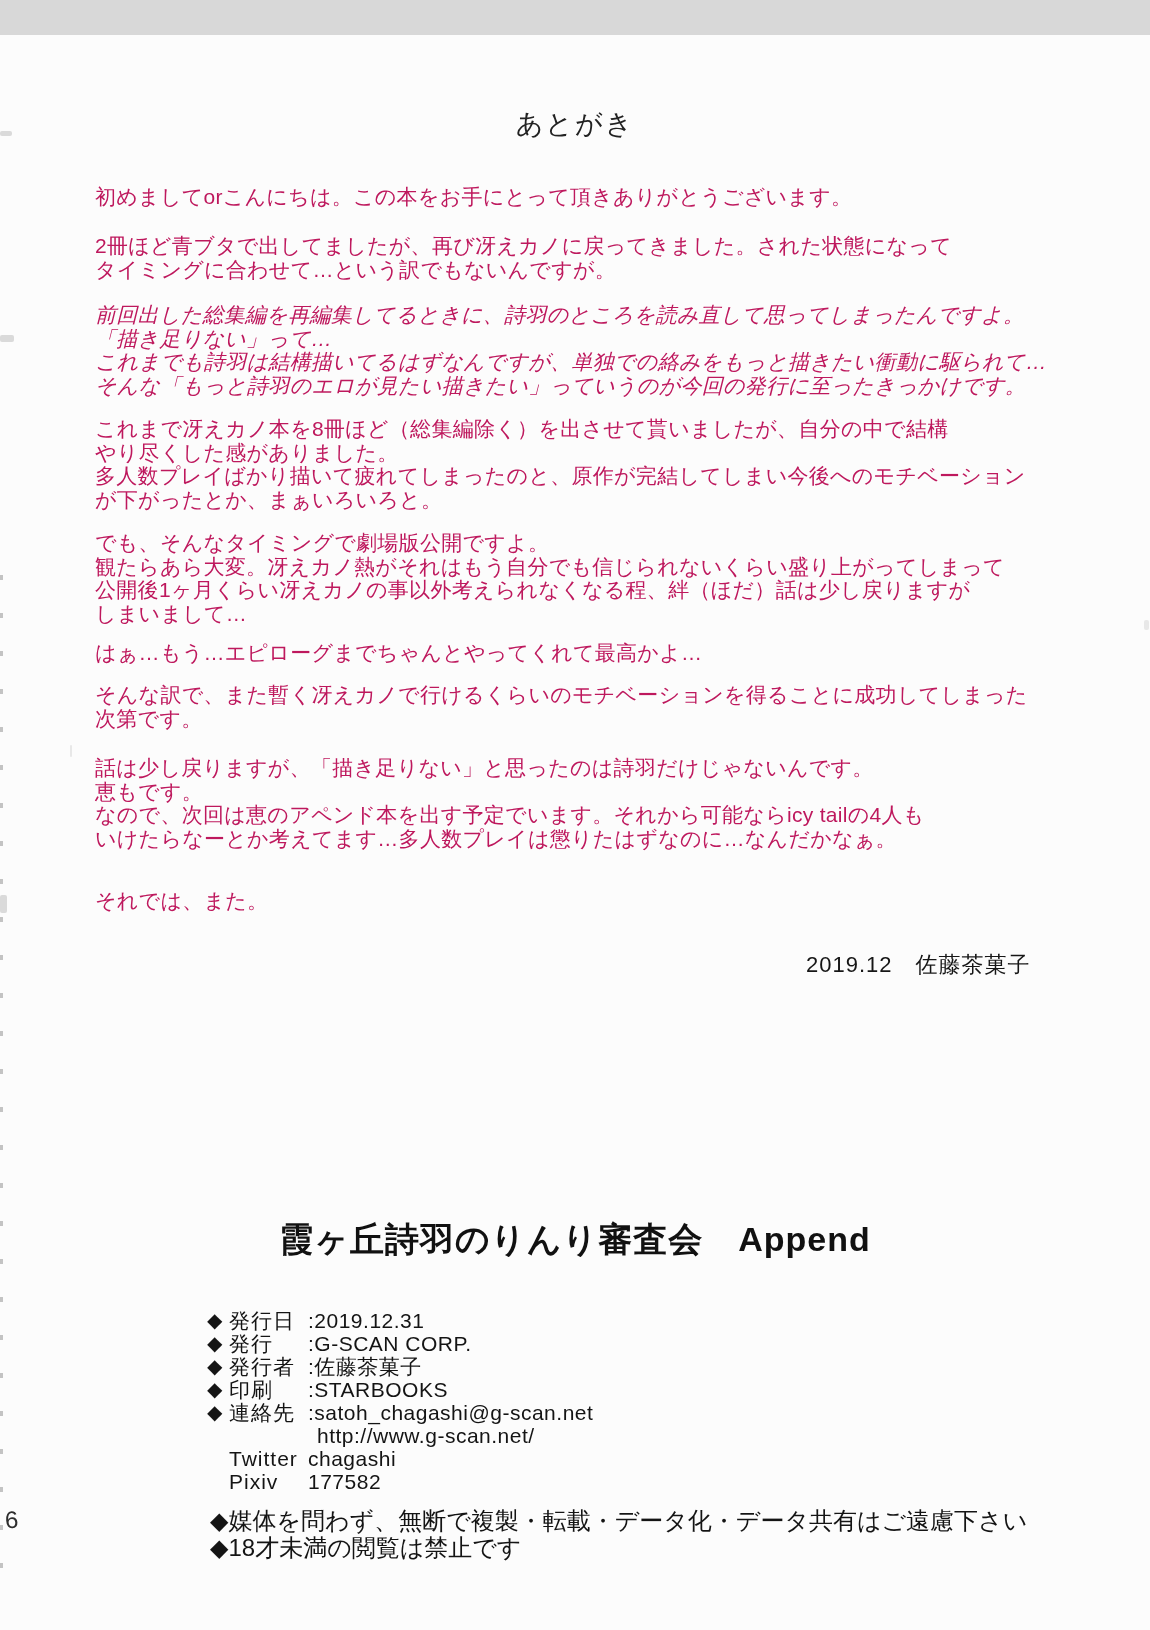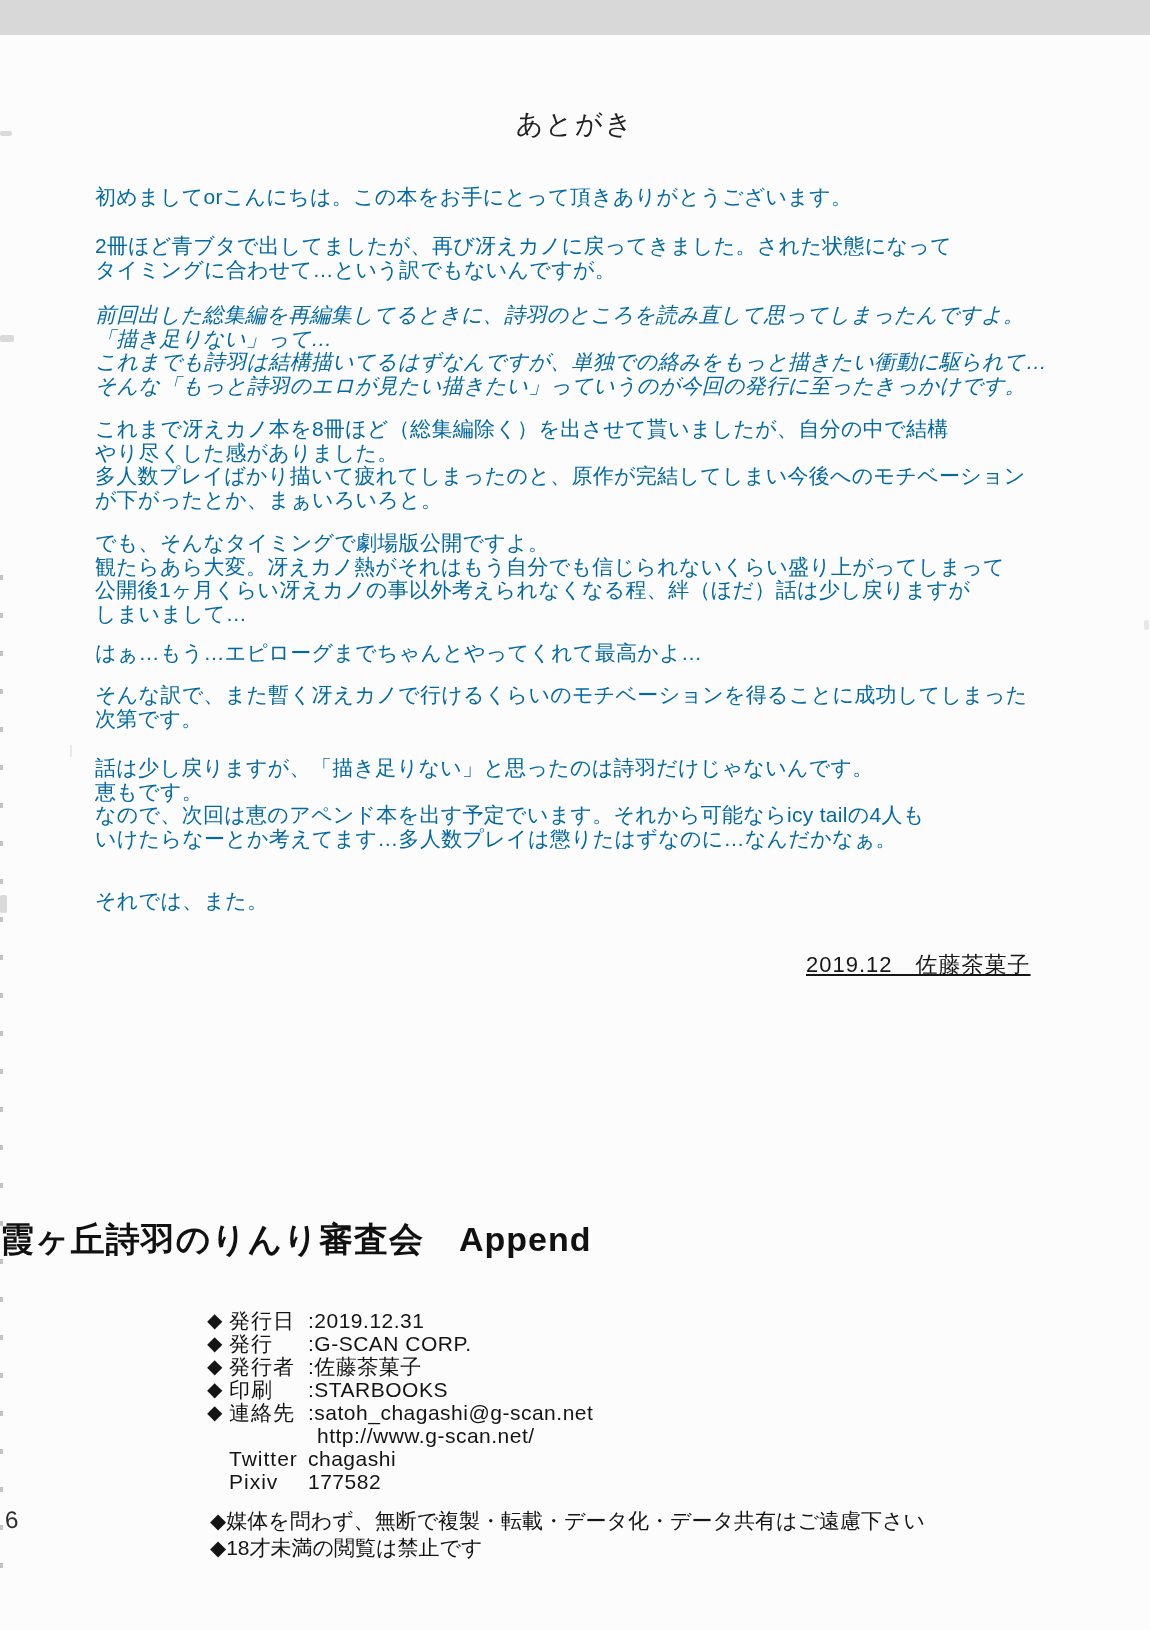--- a/index.html
+++ b/index.html
@@ -29,49 +29,48 @@
     color: #222;
   }
   
   .para {
     position: absolute;
     left: 95px;
     width: 980px;
     font-size: 21px;
     line-height: 23.5px;
     letter-spacing: 0.3px;
-    color: #0369a1;
+    color: #be185d;
     white-space: nowrap;
   }
   .p1 { top: 150px; }
   .p2 { top: 199px; }
   .p3 { top: 268px; font-style: italic; }
   .p4 { top: 382px; }
   .p5 { top: 496px; }
   .p6 { top: 606px; }
   .p7 { top: 648px; }
   .p8 { top: 721px; }
   .p9 { top: 854px; }
   .signature {
     position: absolute;
     top: 915px;
     left: 806px;
     font-size: 22px;
     letter-spacing: 1px;
     color: #161616;
     white-space: nowrap;
-    text-decoration: underline;
   }
   
   .book-title {
     position: absolute;
     top: 1182px;
     left: 0;
     width: 1150px;
-    text-align: left;
+    text-align: center;
     font-size: 34px;
     font-weight: 600;
     letter-spacing: 1px;
     color: #111;
     white-space: nowrap;
   }
   .colophon {
     position: absolute;
     top: 1274px;
     left: 207px;
@@ -96,21 +95,21 @@
   .col-value {
     letter-spacing: 0.5px;
   }
   .col-value.url-line {
     padding-left: 9px;
   }
   .footer-notes {
     position: absolute;
     top: 1472px;
     left: 210px;
-    font-size: 21px;
+    font-size: 24px;
     line-height: 27px;
     color: #141414;
     white-space: nowrap;
   }
   .page-number {
     position: absolute;
     top: 1471px;
     left: 5px;
     font-size: 24px;
     color: #2e2e2e;

